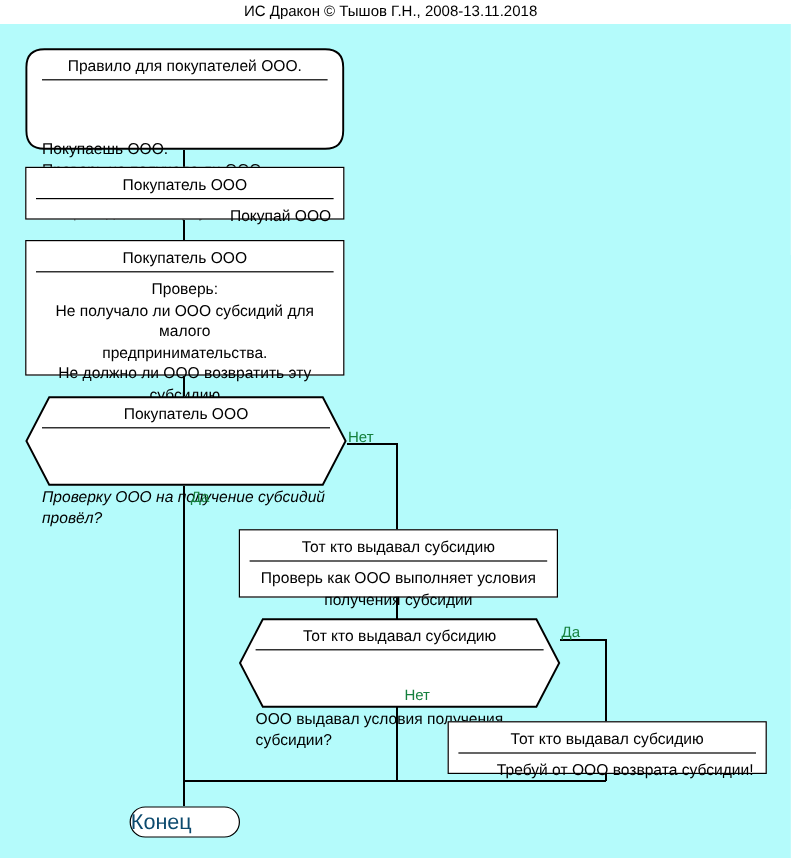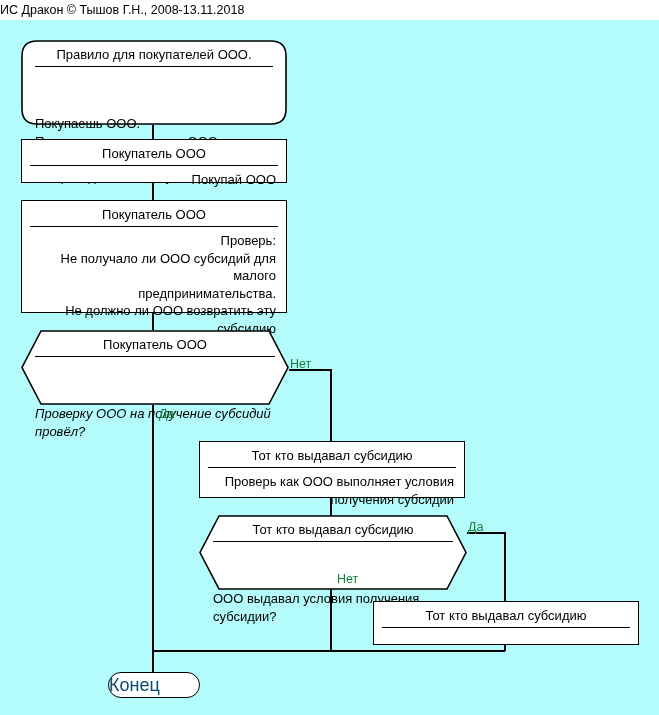--- a/index.html
+++ b/index.html
@@ -17,21 +17,21 @@
     position: relative;
     width: 659px;
     height: 715px;
     background: #ffffff;
   }
   #header-band {
     position: absolute;
     left: 0; top: 0;
     width: 659px; height: 20px;
     background: #ffffff;
-    text-align: left;
+    text-align: center;
     box-sizing: border-box;
     padding-right: 8px;
   }
   #header-title {
     font-size: 12.5px;
     color: #000000;
     line-height: 19px;
     white-space: nowrap;
   }
   #diagram-area {
@@ -66,21 +66,21 @@
     left: 8px; right: 8px;
     bottom: 0;
     height: 0;
     border-top: 1.6px solid #000000;
   }
   .node .body {
     font-size: 13px;
     line-height: 17.5px;
     padding: 5px 10px 6px 10px;
   }
-  .node .body.left { text-align: right; }
+  .node .body.left { text-align: center; }
   .node .body.center { text-align: right; }
 
   
   .shape-wrap {
     position: absolute;
   }
   .shape-wrap svg {
     position: absolute;
     left: 0; top: 0;
     overflow: visible;
@@ -246,20 +246,21 @@
     </div>
 
     <span class="branch-label" style="left:468px; top:500px;">Да</span>
     <span class="branch-label" style="left:337px; top:552px;">Нет</span>
 
     <div class="node rect" style="left:373px; top:581px; width:266px; height:44px;">
       <div class="hdr">
         <span>Тот кто выдавал субсидию</span>
         <span class="divider"></span>
       </div>
+      <div class="body center" style="white-space:pre-line;">Требуй от ООО возврата субсидии!</div>
     </div>
 
     <div class="end-node" style="left:108px; top:652px; width:92px; height:26px; line-height:24px;">
       <span>Конец</span>
     </div>
 
   </div>
 </div>
 
 </body></html>

